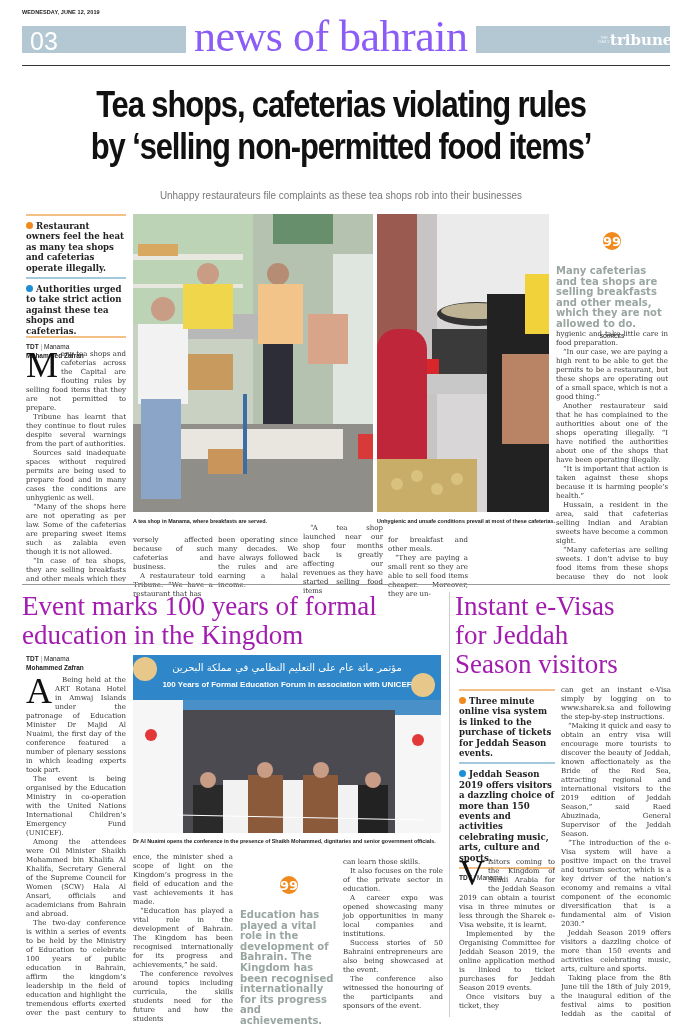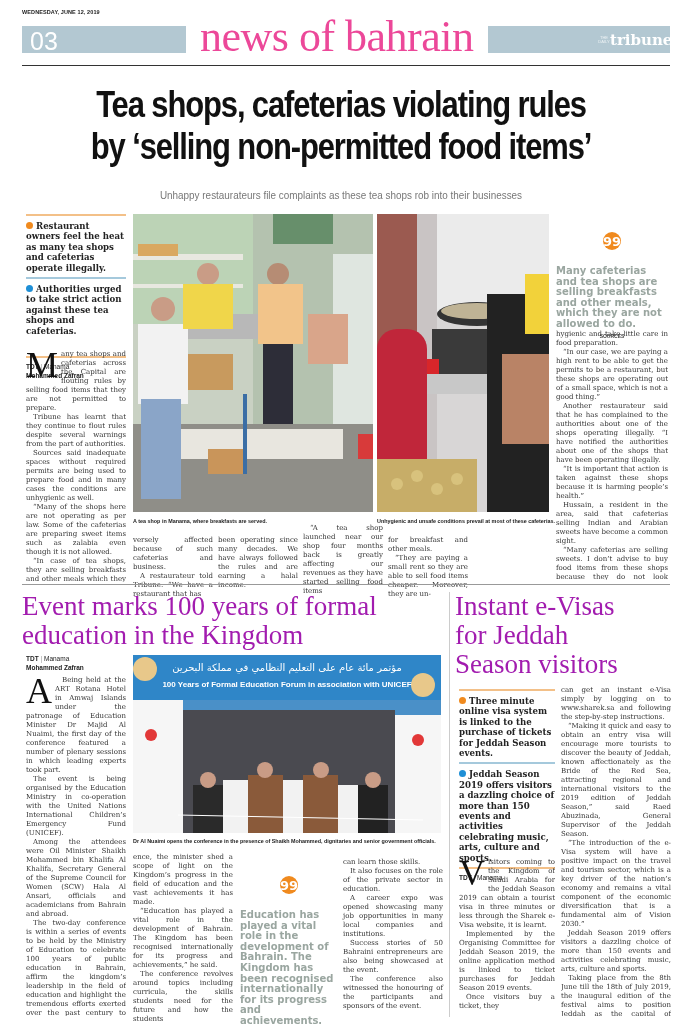--- a/index.html
+++ b/index.html
@@ -5,21 +5,21 @@
   * { box-sizing: border-box; margin: 0; padding: 0; }
   html, body { width: 682px; height: 1024px; background: #ffffff; overflow: hidden; }
   body { position: relative; font-family: "DejaVu Serif", serif; color: #222; }
 
   .abs { position: absolute; }
 
   
   .dateline { left: 22px; top: 9px; font-family: "Liberation Sans", sans-serif; font-size: 5.5px; font-weight: bold; color: #222; letter-spacing: 0.1px; }
   .mast-bar { left: 22px; top: 26px; width: 648px; height: 27px; background: #b3c8d2; }
   .page-num { left: 30px; top: 27px; font-family: "Liberation Sans", sans-serif; font-size: 25px; color: #ffffff; font-weight: 300; }
-  .section-title { left: 186px; top: 14px; height: 46px; padding: 0 14px; background: #ffffff; font-family: "Liberation Serif", serif; font-size: 44px; line-height: 46px; color: #ec4899; letter-spacing: -0.5px; }
+  .section-title { left: 186px; top: 14px; height: 46px; padding: 0 8px; background: #ffffff; font-family: "Liberation Serif", serif; font-size: 44px; line-height: 46px; color: #8b5cf6; letter-spacing: -0.5px; }
   .brand { left: 598px; top: 30px; font-family: "Liberation Sans", sans-serif; color: #ffffff; }
   .brand .small { display: inline-block; font-size: 4px; line-height: 4px; vertical-align: middle; width: 12px; text-align: center; color: #eef3f5; }
   .brand .big { font-family: "DejaVu Serif", serif; font-weight: bold; font-size: 15px; vertical-align: middle; }
   .mast-rule { left: 22px; top: 65px; width: 648px; height: 1px; background: #333; }
 
   
   .lead-head { left: 20px; top: 84px; width: 642px; text-align: center; font-family: "Liberation Sans", sans-serif; font-weight: bold; font-size: 36px; line-height: 42px; color: #111; letter-spacing: -1.3px; transform: scaleX(0.86); transform-origin: center top; }
   .lead-deck { left: 20px; top: 189px; width: 642px; text-align: center; font-family: "Liberation Sans", sans-serif; font-size: 11px; color: #777; transform: scaleX(0.9); }
 
   
@@ -70,21 +70,21 @@
   <div>by ‘selling non-permitted food items’</div>
 </div>
 <div class="abs lead-deck">Unhappy restaurateurs file complaints as these tea shops rob into their businesses</div>
 
 <div class="abs" style="left:26px; top:214px; width:100px;">
   <div class="hl-rule-orange"></div>
   <div class="hl-box" style="padding:5px 0 4px;">
     <span class="dot orange"></span><span>Restaurant owners feel the heat as many tea shops and cafeterias operate illegally.</span>
   </div>
   <div class="hl-rule-blue"></div>
-  <div class="hl-box" style="padding:5px 0 20px;">
+  <div class="hl-box" style="padding:5px 0 0;">
     <span class="dot blue"></span><span>Authorities urged to take strict action against these tea shops and cafeterias.</span>
   </div>
   <div class="hl-rule-orange"></div>
   <div class="byline" style="margin-top:4px;">
     <b>TDT</b> <span class="sep">|</span> <span>Manama</span><br>
     <b>Mohammed Zafran</b>
   </div>
 </div>
 
 <div class="abs body-text" style="left:26px; top:350px; width:100px; height:232px; overflow:hidden;">

